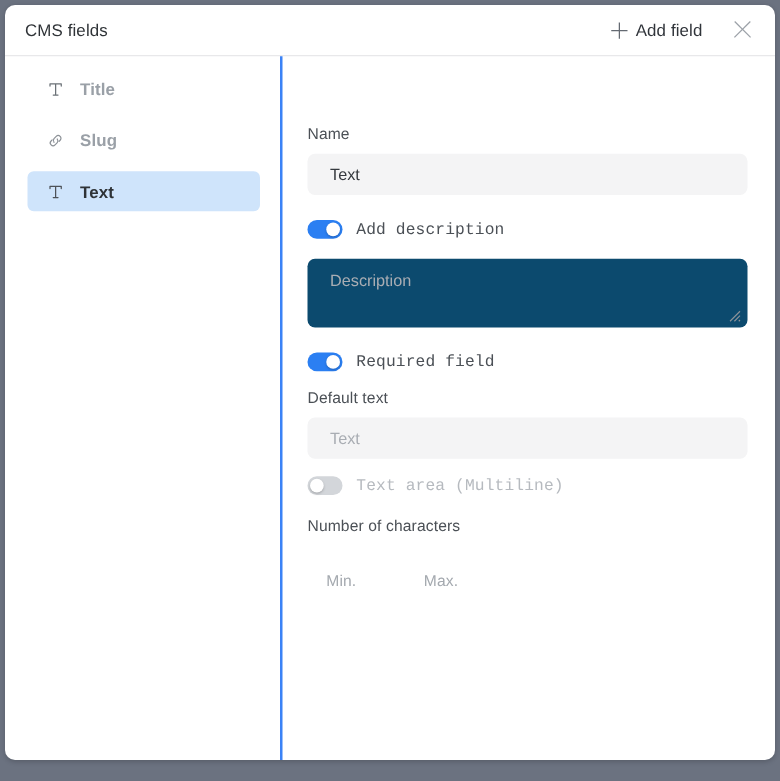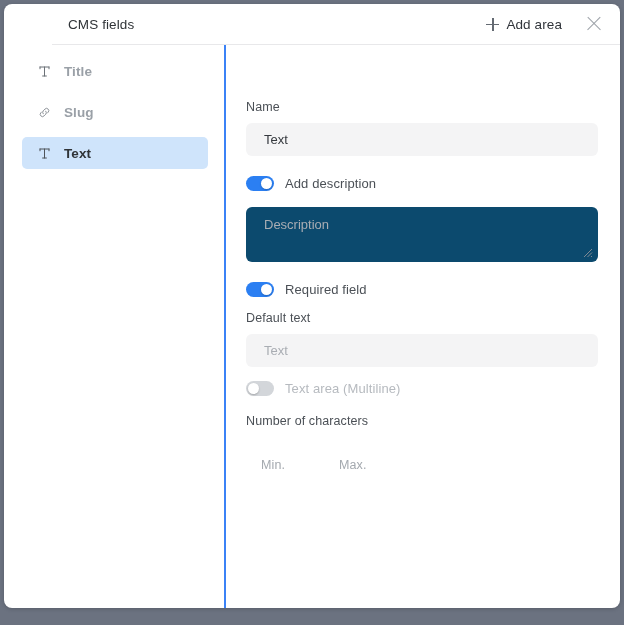--- a/index.html
+++ b/index.html
@@ -31,21 +31,20 @@
 
   
   .header {
     height: 41px;
     flex: 0 0 41px;
     border-bottom: 1px solid #e8e8ea;
     display: flex;
     align-items: center;
     padding: 0 14px 0 16px;
     box-sizing: border-box;
-    margin-left: 48px;
   }
   .header-title {
     font-size: 13.5px;
     color: #2f3337;
     letter-spacing: 0.1px;
   }
   .header-spacer { flex: 1 1 auto; }
 
   .add-field-btn {
     display: flex;
@@ -182,20 +181,21 @@
     right: 5px;
     bottom: 4px;
     width: 11px;
     height: 11px;
   }
 
   .toggle-row {
     display: flex;
     align-items: center;
     gap: 11px;
+    font-family: Liberation Mono, monospace;
   }
   .toggle {
     width: 28px;
     height: 15px;
     border-radius: 8px;
     position: relative;
     flex: 0 0 28px;
     cursor: pointer;
   }
   .toggle.on  { background: #2b7ff2; }
@@ -249,21 +249,21 @@
 <body>
 
 <div class="panel">
 
   <div class="header">
     <div class="header-title">CMS fields</div>
     <div class="header-spacer"></div>
 
     <div class="add-field-btn">
       <span class="plus-icon"></span>
-      <span class="add-field-label">Add area</span>
+      <span class="add-field-label">Add field</span>
     </div>
 
     <div class="close-btn"></div>
   </div>
 
   <div class="body">
 
     <div class="sidebar">
 
       <div class="side-item">

